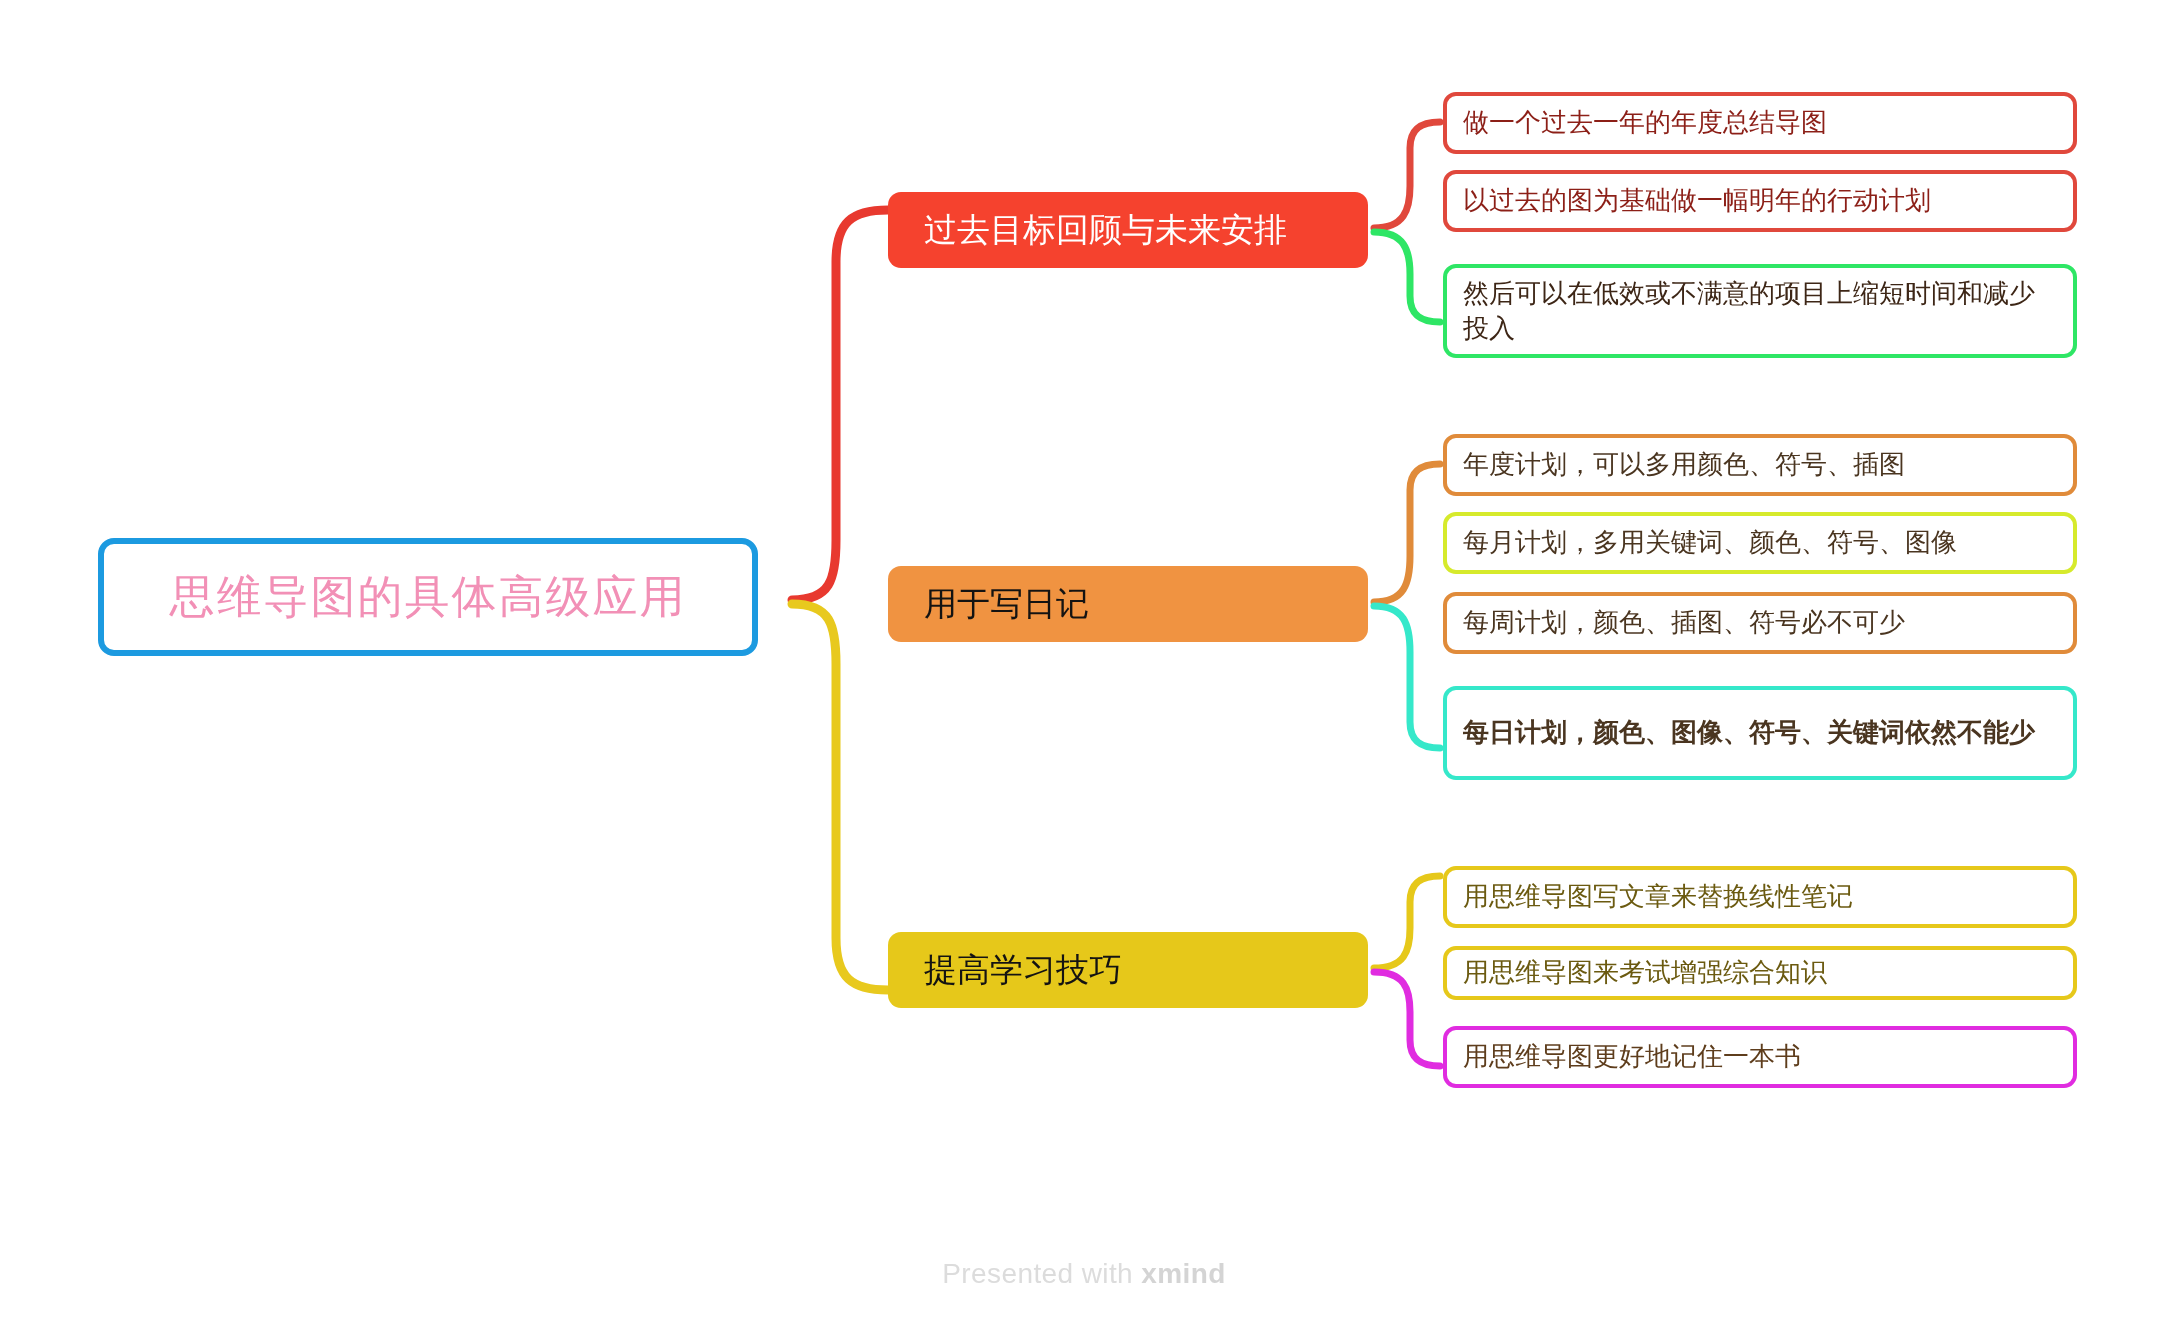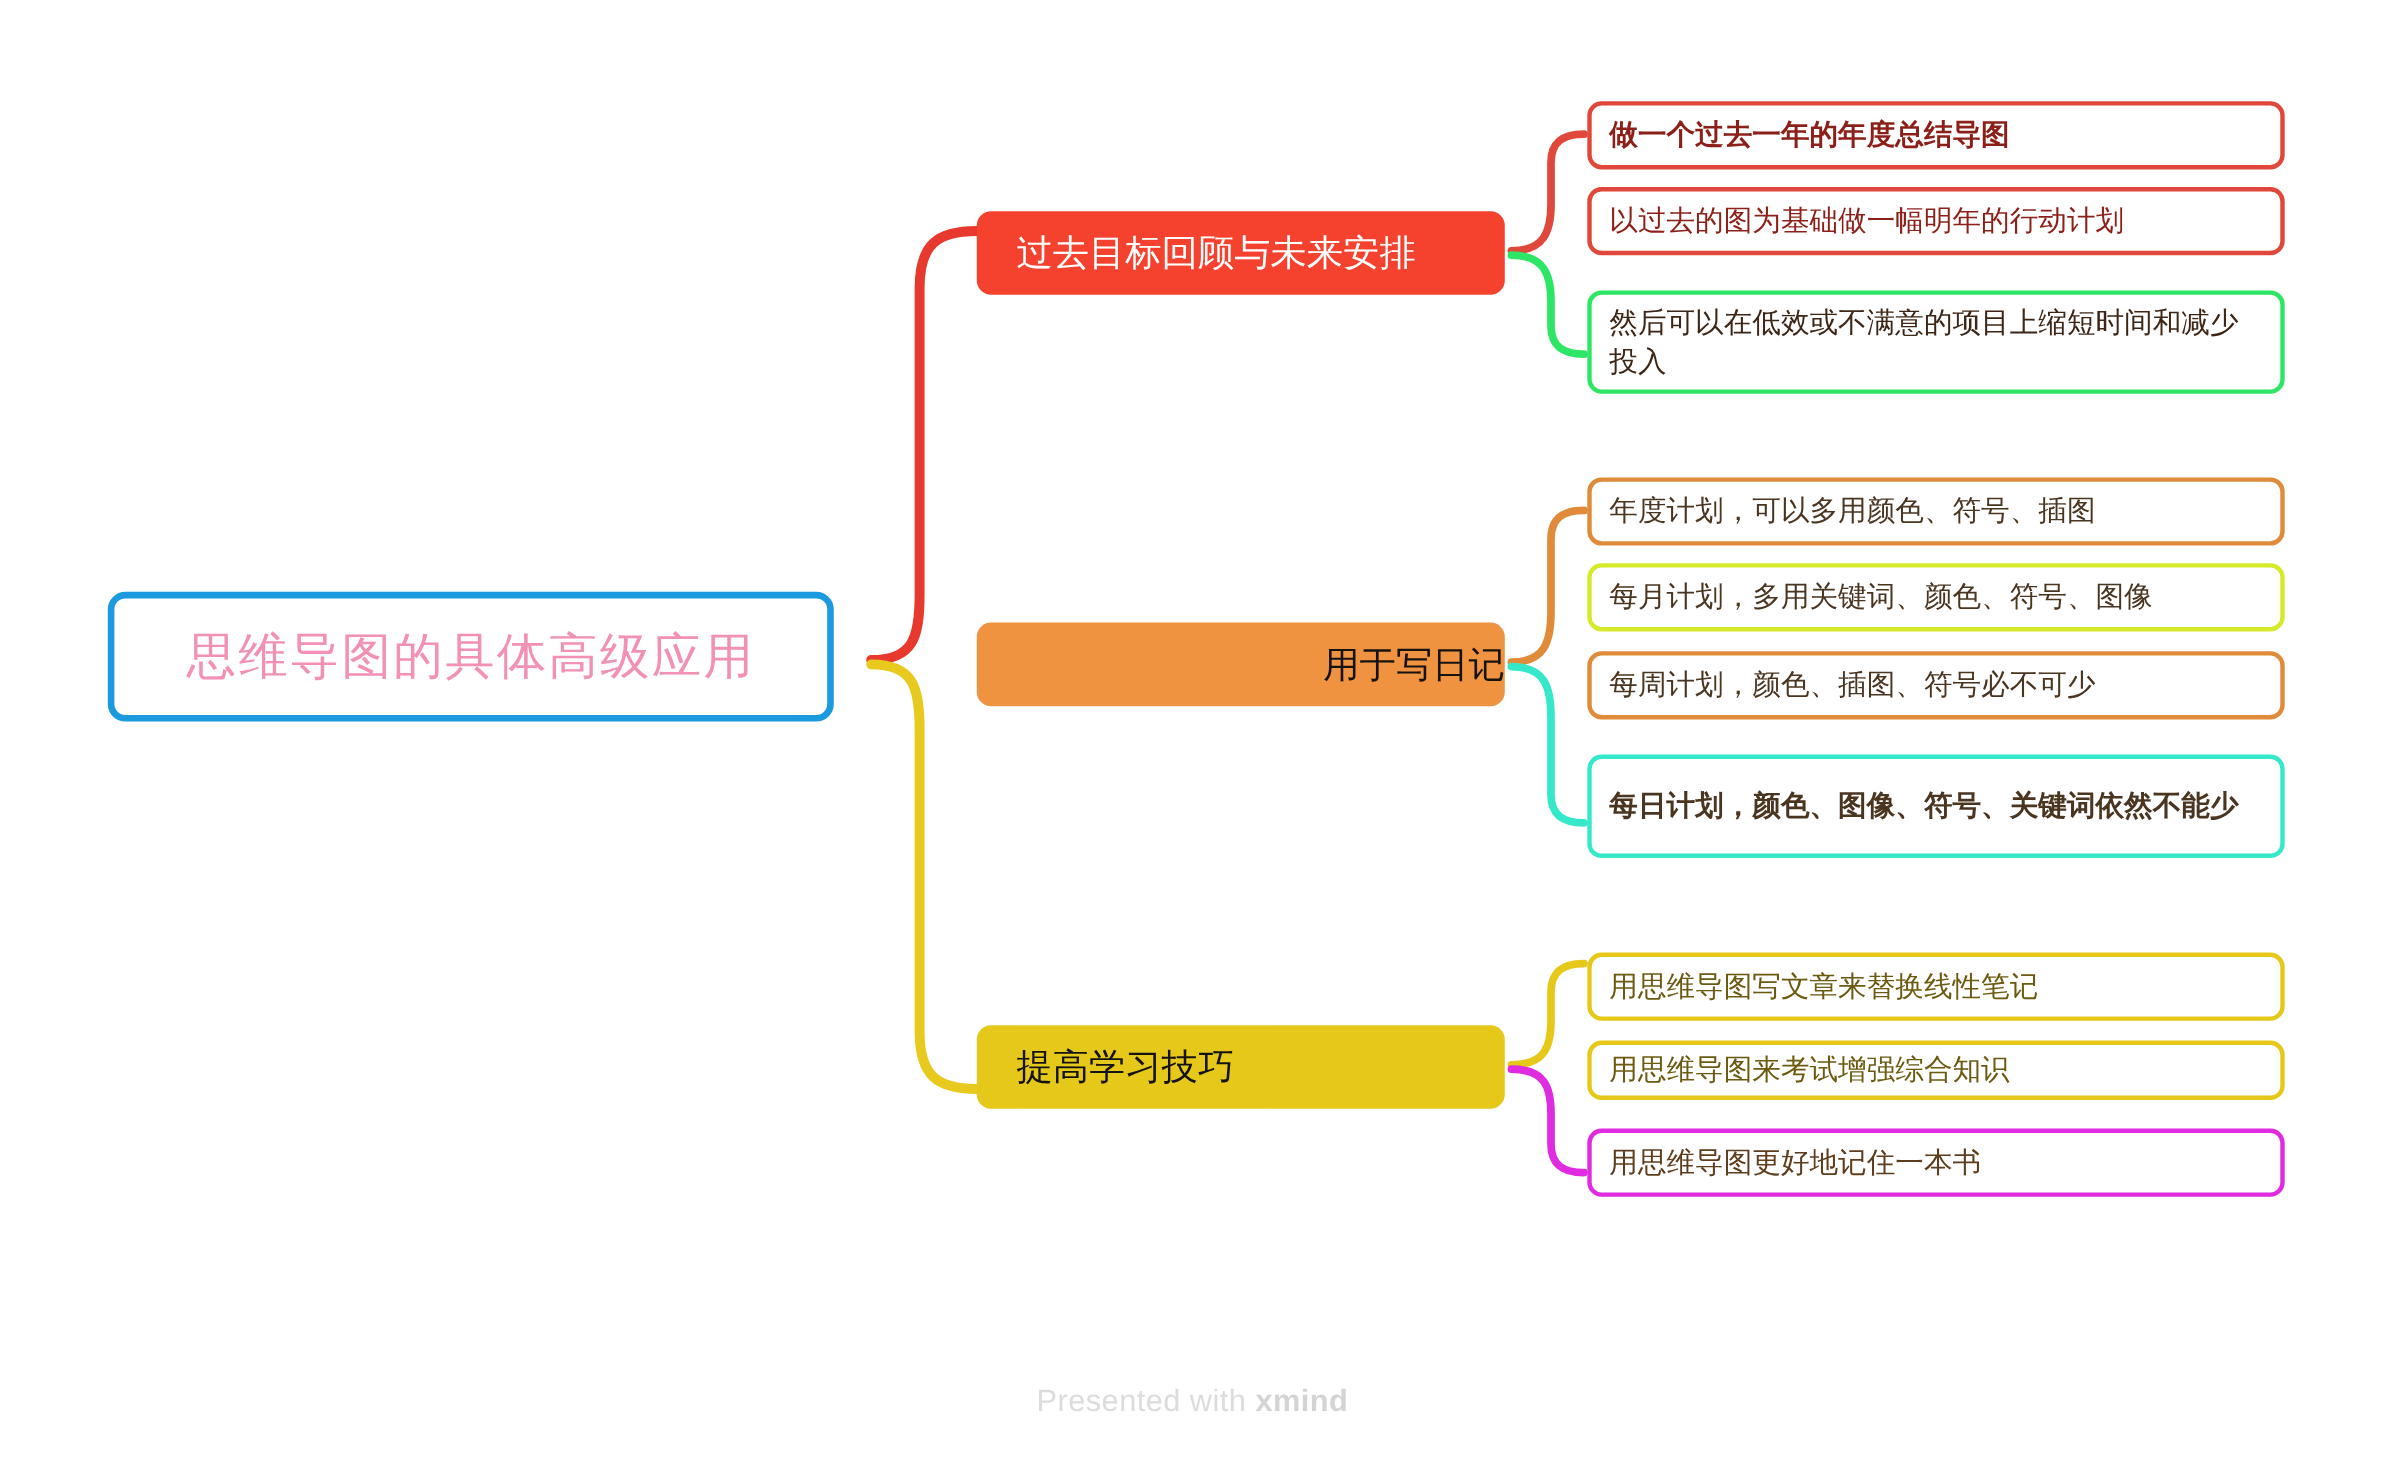--- a/index.html
+++ b/index.html
@@ -68,21 +68,21 @@
     padding-left: 36px;
     justify-content: flex-start;
   }
   .branch .label {
     font-size: 33px;
     line-height: 1.15;
     white-space: nowrap;
   }
   #branch-0 { left: 888px; top: 192px;  background: #f5422e; }
   #branch-0 .label { color: #ffffff; }
-  #branch-1 { left: 888px; top: 566px;  background: #f09341; justify-content: flex-end; }
+  #branch-1 { left: 888px; top: 566px;  background: #f09341; }
   #branch-1 .label { color: #141312; }
   #branch-2 { left: 888px; top: 932px;  background: #e6c81a; }
   #branch-2 .label { color: #141312; }
 
   
   .leaf {
     left: 1443px;
     width: 634px;
     background: #ffffff;
     border-width: 4px;
@@ -144,21 +144,21 @@
     <span class="label">过去目标回顾与未来安排</span>
   </div>
   <div class="node branch" id="branch-1">
     <span class="label">用于写日记</span>
   </div>
   <div class="node branch" id="branch-2">
     <span class="label">提高学习技巧</span>
   </div>
 
   <div class="node leaf" id="leaf-0-0" style="top:92px; height:62px; border-color:#e0483c;">
-    <span class="label" style="color:#8c1f17;font-weight:bold;">做一个过去一年的年度总结导图</span>
+    <span class="label" style="color:#8c1f17;">做一个过去一年的年度总结导图</span>
   </div>
   <div class="node leaf" id="leaf-0-1" style="top:170px; height:62px; border-color:#e0483c;">
     <span class="label" style="color:#8c1f17;">以过去的图为基础做一幅明年的行动计划</span>
   </div>
   <div class="node leaf" id="leaf-0-2" style="top:264px; height:94px; border-color:#2ee665;">
     <span class="label" style="color:#3d2616;">然后可以在低效或不满意的项目上缩短时间和减少投入</span>
   </div>
 
   <div class="node leaf" id="leaf-1-0" style="top:434px; height:62px; border-color:#e08b3a;">
     <span class="label" style="color:#4a3520;">年度计划，可以多用颜色、符号、插图</span>

